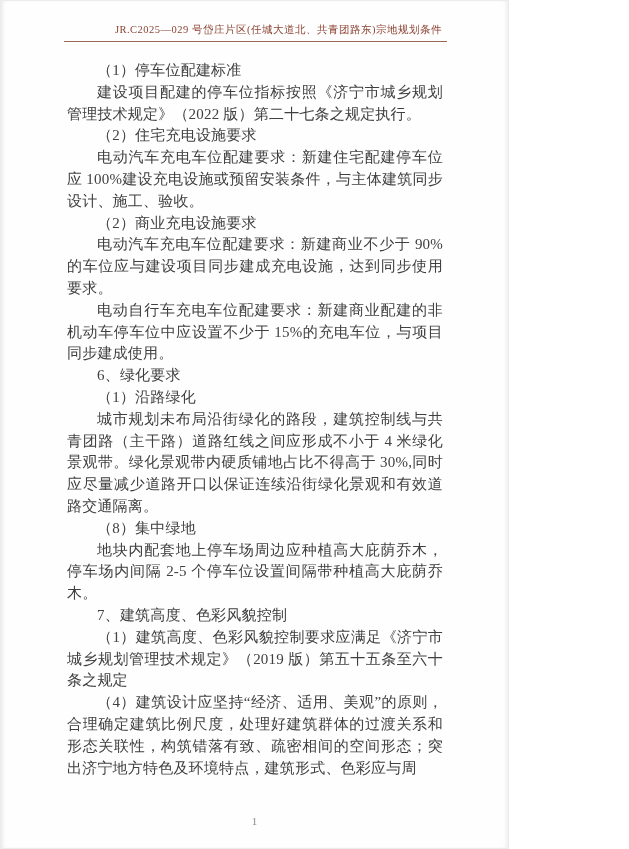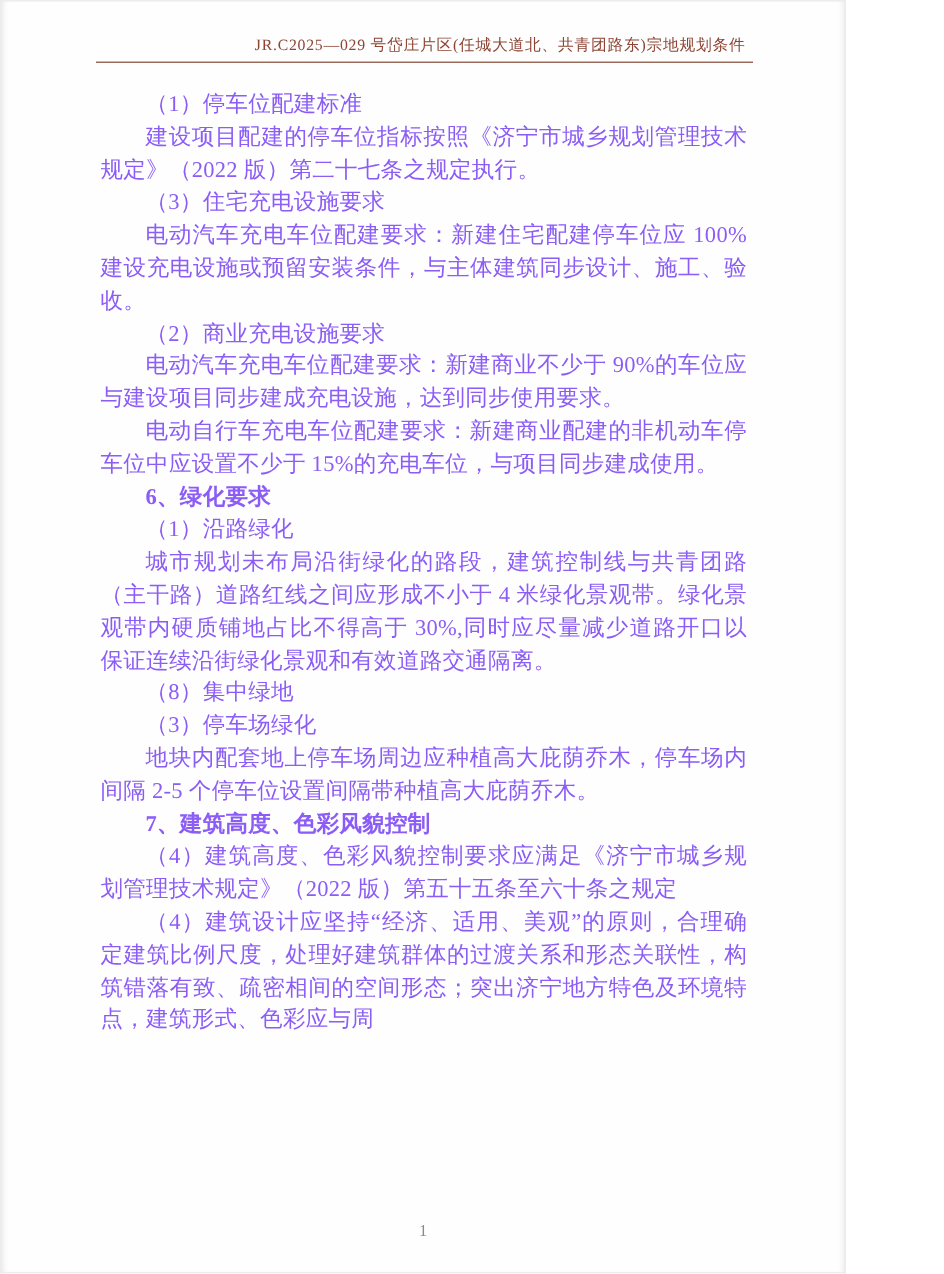--- a/index.html
+++ b/index.html
@@ -2,21 +2,21 @@
 <html><head>
 <meta charset="utf-8">
 <style>
   html, body {
     margin: 0;
     padding: 0;
     background: #ffffff;
   }
   .page {
     position: relative;
-    width: 564px;
+    width: 509px;
     height: 849px;
     background: #fefefe;
     overflow: hidden;
     box-shadow: inset 0 0 0 1px #ececec, inset 4px 0 6px -4px #cfcfcf, inset -4px 0 6px -4px #d6d6d6;
     font-family: "Liberation Serif", "DejaVu Serif", serif;
   }
   .doc-header {
     position: absolute;
     top: 23px;
     right: 67px;
@@ -31,32 +31,32 @@
     left: 64px;
     right: 62px;
     height: 0;
     border-top: 1.3px solid #9b6a5a;
   }
   .doc-body {
     position: absolute;
     top: 60px;
     left: 67px;
     right: 66px;
-    color: #8b5cf6;
+    color: #404040;
   }
   .doc-body p {
     margin: 0;
     font-size: 15px;
     line-height: 21.8px;
     text-indent: 2em;
     text-align: justify;
     letter-spacing: 0.2px;
   }
   .doc-body p.bold {
-    font-weight: bold;
+    font-weight: normal;
   }
   .page-footer {
     position: absolute;
     bottom: 22px;
     left: 0;
     right: 0;
     text-align: center;
     font-size: 11px;
     color: #8a8a8a;
   }
@@ -66,31 +66,30 @@
 
 <div class="page">
 
   <div class="doc-header">JR.C2025—029 号岱庄片区(任城大道北、共青团路东)宗地规划条件</div>
 
   <div class="header-rule"></div>
 
   <div class="doc-body">
     <p>（1）停车位配建标准</p>
     <p>建设项目配建的停车位指标按照《济宁市城乡规划管理技术规定》（2022 版）第二十七条之规定执行。</p>
-    <p>（3）住宅充电设施要求</p>
+    <p>（2）住宅充电设施要求</p>
     <p>电动汽车充电车位配建要求：新建住宅配建停车位应 100%建设充电设施或预留安装条件，与主体建筑同步设计、施工、验收。</p>
     <p>（2）商业充电设施要求</p>
     <p>电动汽车充电车位配建要求：新建商业不少于 90%的车位应与建设项目同步建成充电设施，达到同步使用要求。</p>
     <p>电动自行车充电车位配建要求：新建商业配建的非机动车停车位中应设置不少于 15%的充电车位，与项目同步建成使用。</p>
     <p class="bold">6、绿化要求</p>
     <p>（1）沿路绿化</p>
     <p>城市规划未布局沿街绿化的路段，建筑控制线与共青团路（主干路）道路红线之间应形成不小于 4 米绿化景观带。绿化景观带内硬质铺地占比不得高于 30%,同时应尽量减少道路开口以保证连续沿街绿化景观和有效道路交通隔离。</p>
     <p>（8）集中绿地</p>
-    <p>（3）停车场绿化</p>
     <p>地块内配套地上停车场周边应种植高大庇荫乔木，停车场内间隔 2-5 个停车位设置间隔带种植高大庇荫乔木。</p>
     <p class="bold">7、建筑高度、色彩风貌控制</p>
-    <p>（4）建筑高度、色彩风貌控制要求应满足《济宁市城乡规划管理技术规定》（2022 版）第五十五条至六十条之规定</p>
+    <p>（1）建筑高度、色彩风貌控制要求应满足《济宁市城乡规划管理技术规定》（2019 版）第五十五条至六十条之规定</p>
     <p>（4）建筑设计应坚持“经济、适用、美观”的原则，合理确定建筑比例尺度，处理好建筑群体的过渡关系和形态关联性，构筑错落有致、疏密相间的空间形态；突出济宁地方特色及环境特点，建筑形式、色彩应与周</p>
   </div>
 
   <div class="page-footer">1</div>
 
 </div>
 
 </body></html>

